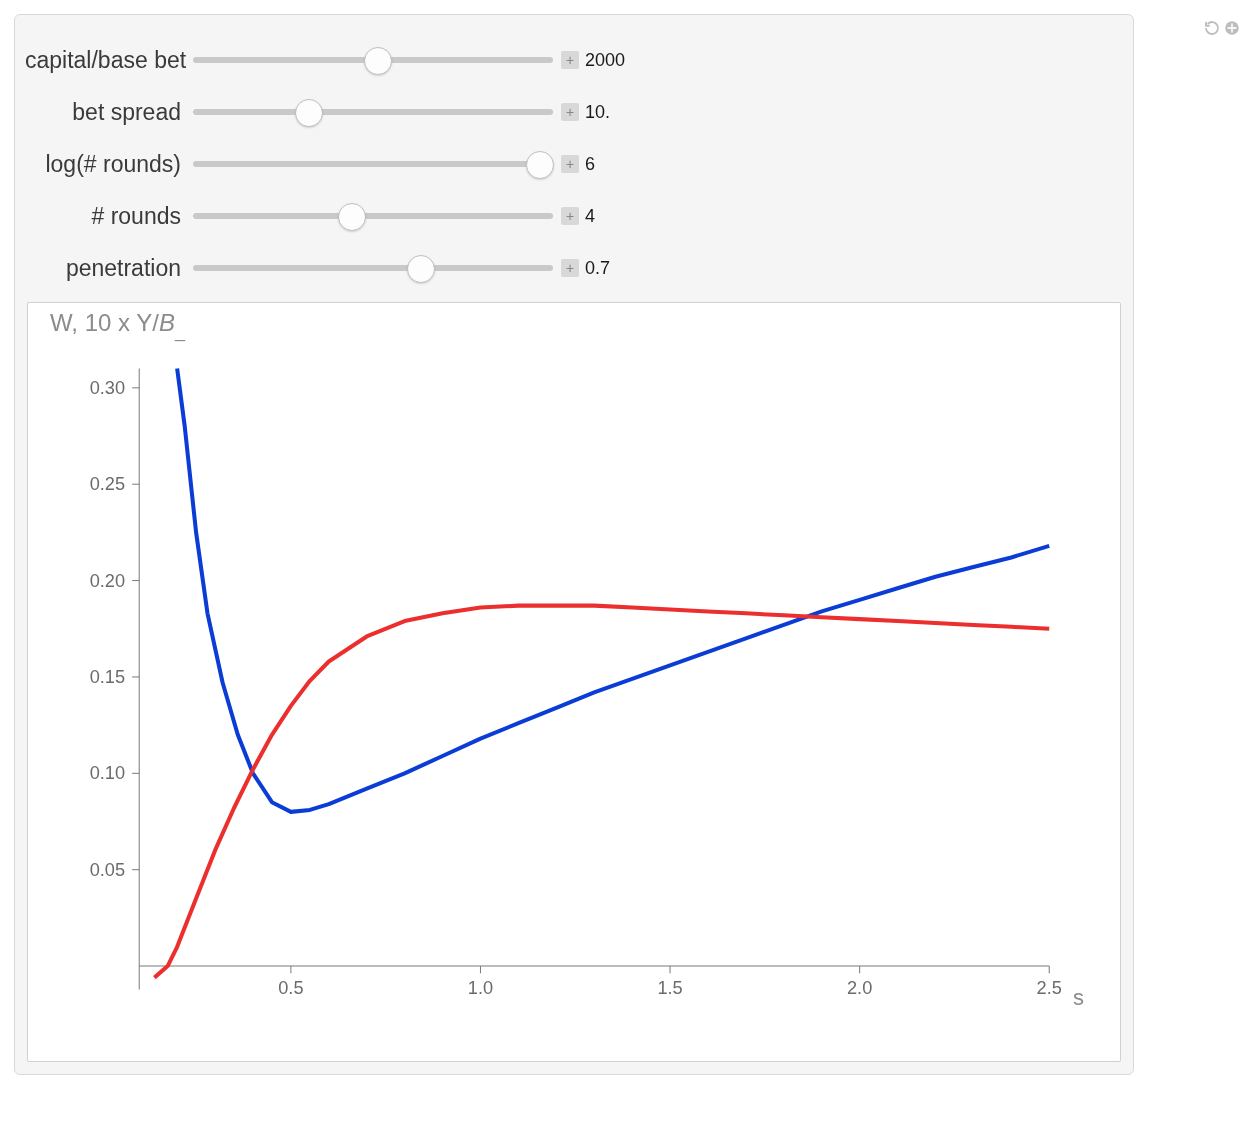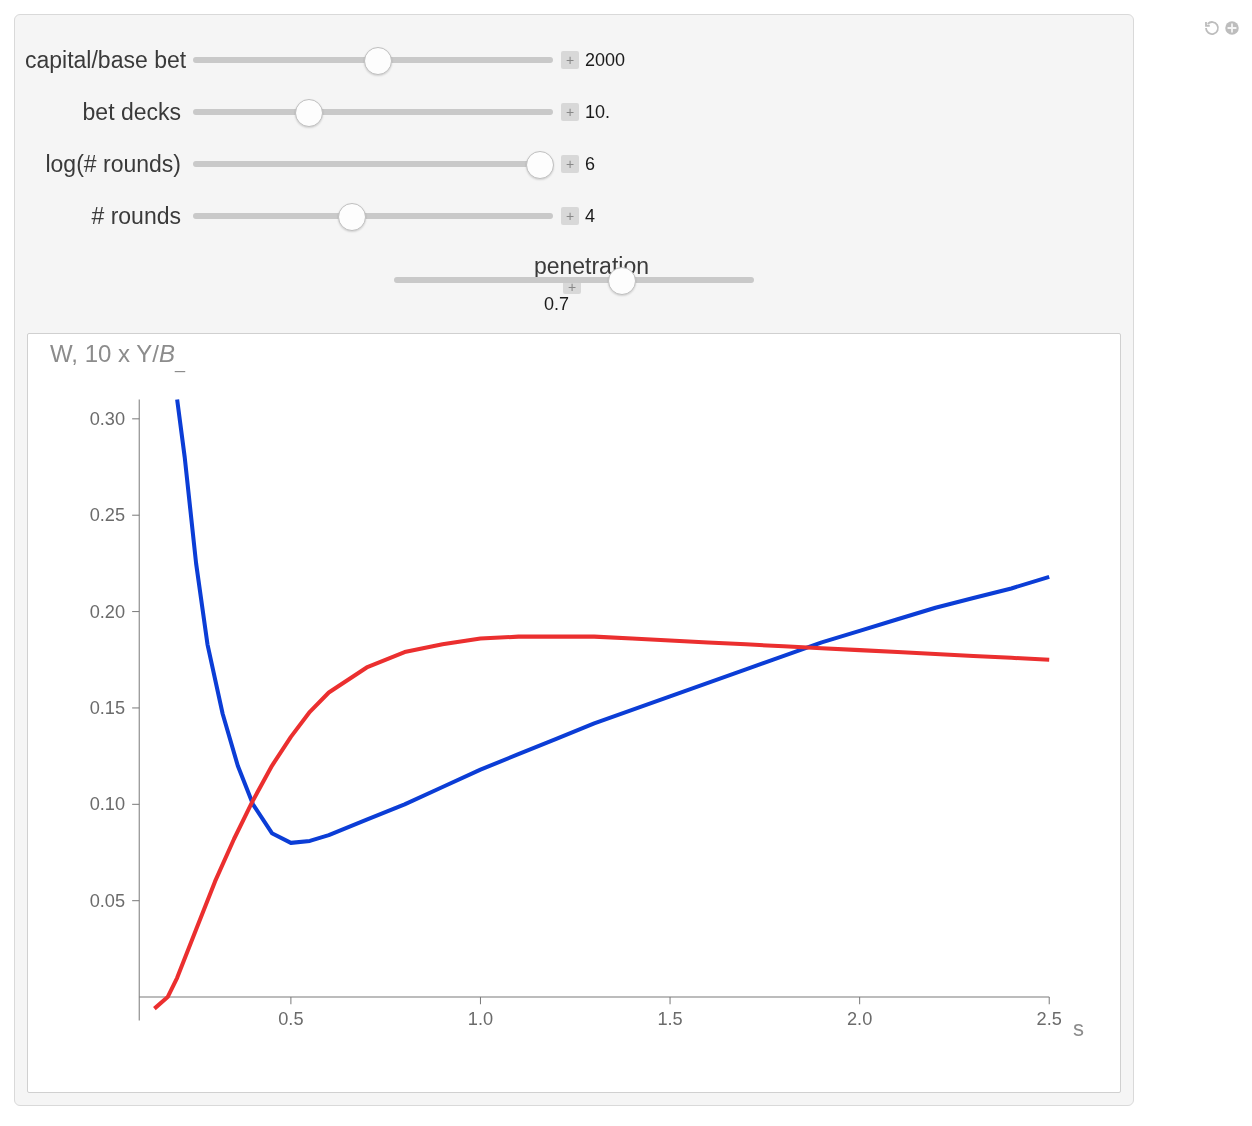--- a/index.html
+++ b/index.html
@@ -39,21 +39,21 @@
   }
   .controls {
     padding: 30px 10px 18px 10px;
   }
   .control-row {
     display: flex;
     align-items: center;
     margin-bottom: 22px;
     height: 30px;
   }
-  .control-row:last-child { margin-bottom: 16px; flex-direction: column; }
+  .control-row:last-child { margin-bottom: 0; }
   .ctl-label {
     width: 156px;
     text-align: right;
     font-size: 23px;
     color: #3a3a3a;
     padding-right: 6px;
     white-space: nowrap;
   }
   .slider-wrap {
     position: relative;
@@ -90,21 +90,21 @@
     line-height: 1;
     margin: 0 6px 0 2px;
     border-radius: 2px;
   }
   .ctl-value {
     font-size: 18px;
     color: #1a1a1a;
     min-width: 60px;
   }
   .plot-frame {
-    margin: 16px 12px 12px 12px;
+    margin: 1px 12px 12px 12px;
     background: #ffffff;
     border: 1px solid #d0d0d0;
     border-radius: 2px;
     padding: 8px 8px 8px 8px;
     height: 760px;
     position: relative;
     box-sizing: border-box;
   }
   .plot-ylabel {
     position: absolute;
@@ -158,21 +158,21 @@
         <div class="control-row">
           <div class="ctl-label">capital/base bet</div>
           <div class="slider-wrap">
             <div class="slider-track"></div>
             <div class="slider-thumb" style="left: 51%;"></div>
           </div>
           <div class="expand-btn">+</div>
           <div class="ctl-value">2000</div>
         </div>
         <div class="control-row">
-          <div class="ctl-label">bet decks</div>
+          <div class="ctl-label">bet spread</div>
           <div class="slider-wrap">
             <div class="slider-track"></div>
             <div class="slider-thumb" style="left: 32%;"></div>
           </div>
           <div class="expand-btn">+</div>
           <div class="ctl-value">10.</div>
         </div>
         <div class="control-row">
           <div class="ctl-label">log(# rounds)</div>
           <div class="slider-wrap">

